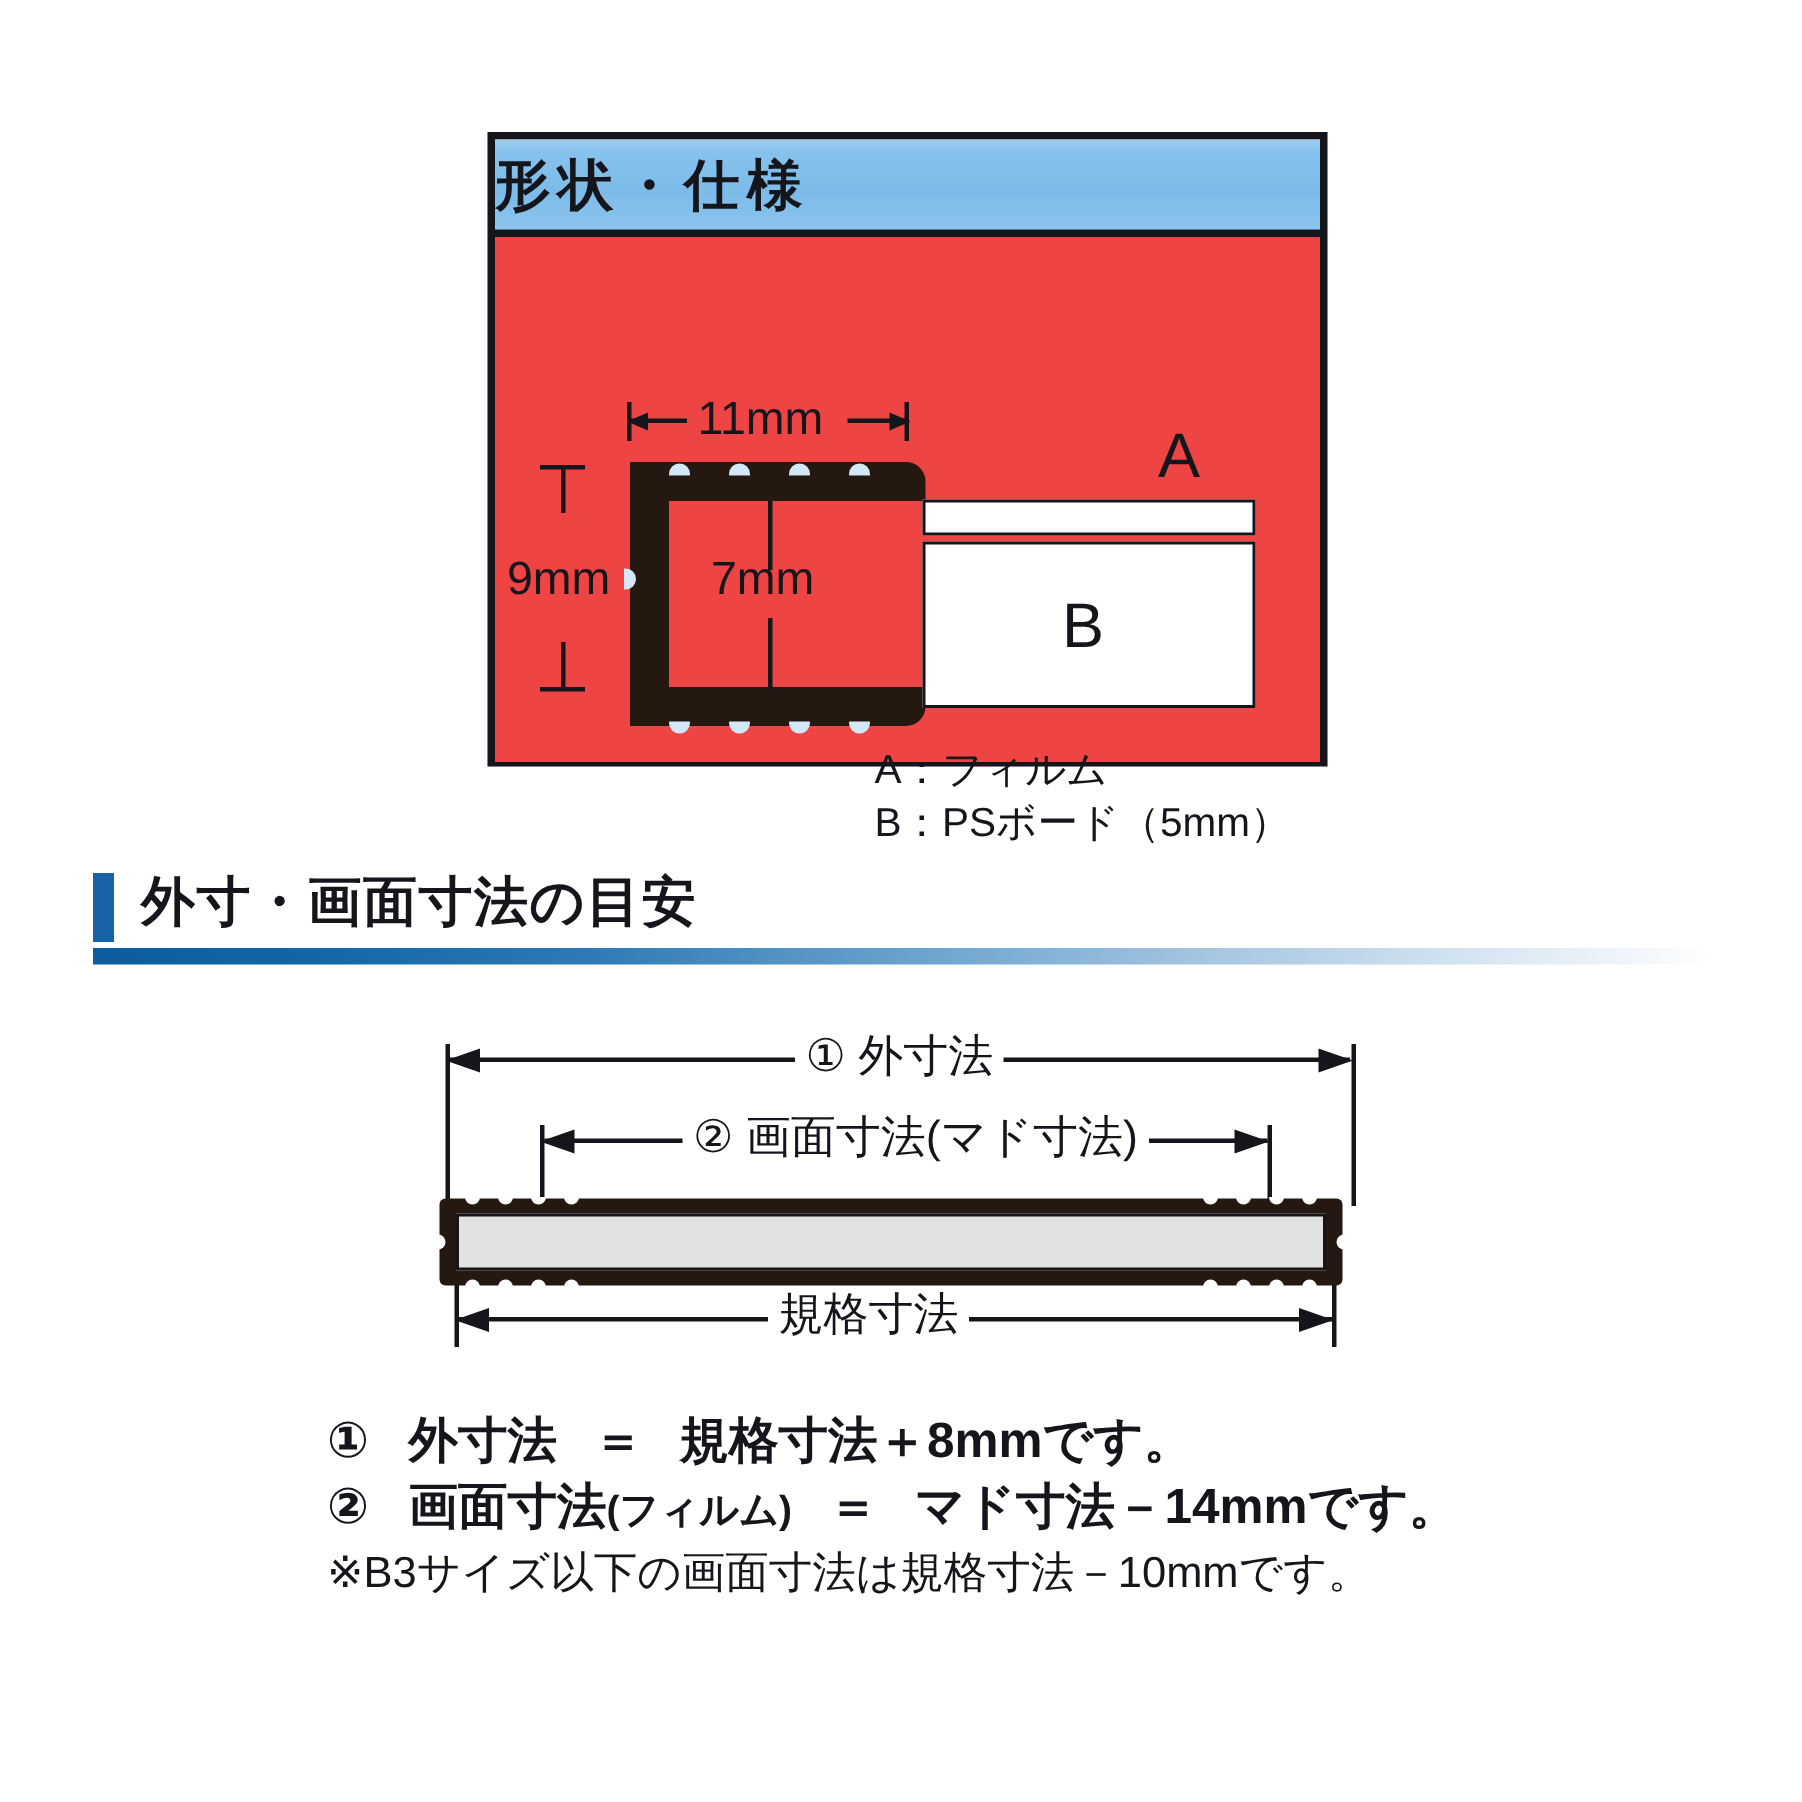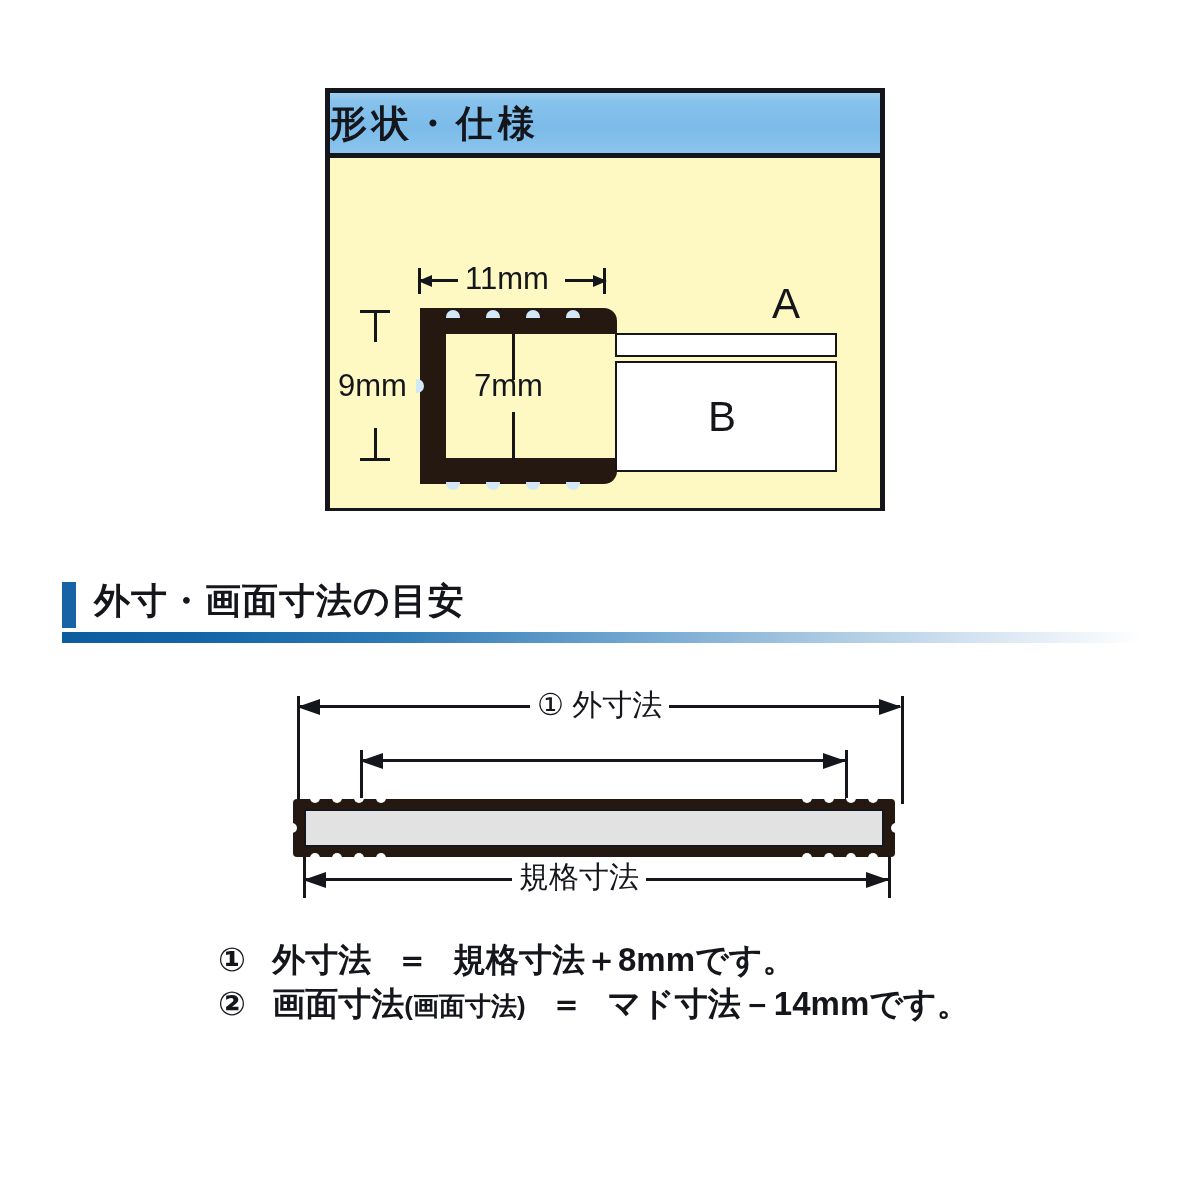--- a/index.html
+++ b/index.html
@@ -44,21 +44,21 @@
     letter-spacing: 5px;
     color: #15161b;
     line-height: 1;
   }
   #spec-body {
     position: absolute;
     left: 0;
     top: 65px;
     width: 100%;
     height: 350px;
-    background: #fef9c3;
+    background: #ef4444;
   }
 
   
   .prof-dark { position: absolute; background: #241811; }
 
   #profile-wrap {
     position: absolute;
     left: 0; top: 0;
     width: 100%;
     height: 100%;
@@ -247,20 +247,22 @@
 
       <div style="position:absolute; left:285px; top:175px; width:222px; height:24px;
                   background:#ffffff; border:2px solid #15161b; box-sizing:border-box;"></div>
 
       <div style="position:absolute; left:285px; top:203px; width:222px; height:111px;
                   background:#ffffff; border:2px solid #15161b; box-sizing:border-box;"></div>
 
       <div id="label-A" style="left:442px; top:125px;">A</div>
       <div id="label-B" style="left:378px; top:238px;">B</div>
 
+      <div id="legend" style="left:253px; top:338px;">A：フィルム
+B：PSボード（5mm）</div>
 
     </div>
   </div>
 </div>
 
 <div id="section-block">
   <div id="section-bar"></div>
   <div id="section-title">外寸・画面寸法の目安</div>
   <div id="section-rule"></div>
 </div>
@@ -283,20 +285,21 @@
   </svg>
   <div class="dimtext" style="left:530px; top:690px;">① 外寸法</div>
 
   <div class="dimline-h" style="left:363px; top:759px; width:482px;"></div>
   <svg width="24" height="18" viewBox="0 0 24 18" style="position:absolute; left:360px; top:752px;">
     <polygon points="0,9 23,1 23,17" fill="#15161b"></polygon>
   </svg>
   <svg width="24" height="18" viewBox="0 0 24 18" style="position:absolute; left:822px; top:752px;">
     <polygon points="24,9 1,1 1,17" fill="#15161b"></polygon>
   </svg>
+  <div class="dimtext" style="left:455px; top:744px;">② 画面寸法(マド寸法)</div>
 
   <div style="position:absolute; left:293px; top:799px; width:602px; height:58px;">
 
     <div style="position:absolute; left:0; top:0; width:602px; height:58px; background:#241811;
                 border-top-left-radius:4px; border-top-right-radius:4px;
                 border-bottom-left-radius:4px; border-bottom-right-radius:4px;"></div>
 
     <div style="position:absolute; left:11px; top:10px; width:580px; height:38px;
                 background:#e2e2e2; border:2px solid #15161b; box-sizing:border-box;"></div>
 
@@ -349,22 +352,23 @@
     <span>外寸法</span>
     <span style="display:inline-block;width:6px"></span>
     <span>＝</span>
     <span style="display:inline-block;width:6px"></span>
     <span>規格寸法＋8mm</span><span>です。</span>
   </div>
 
   <div class="note-bold">
     <span>②</span>
     <span style="display:inline-block;width:8px"></span>
-    <span>画面寸法</span><span class="sm">(画面寸法)</span>
+    <span>画面寸法</span><span class="sm">(フィルム)</span>
     <span style="display:inline-block;width:6px"></span>
     <span>＝</span>
     <span style="display:inline-block;width:6px"></span>
     <span>マド寸法－14mm</span><span>です。</span>
   </div>
 
   <div class="spacer"></div>
 
+  <div class="note-plain">※B3サイズ以下の画面寸法は規格寸法－10mmです。</div>
 </div>
 
 </body></html>

